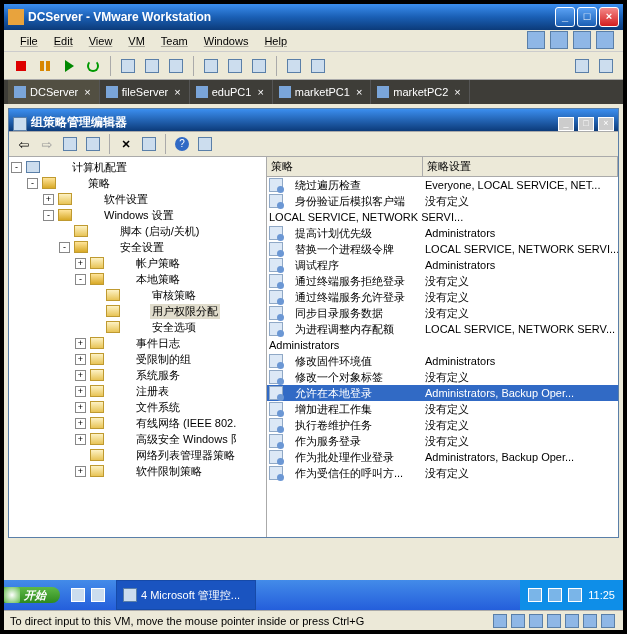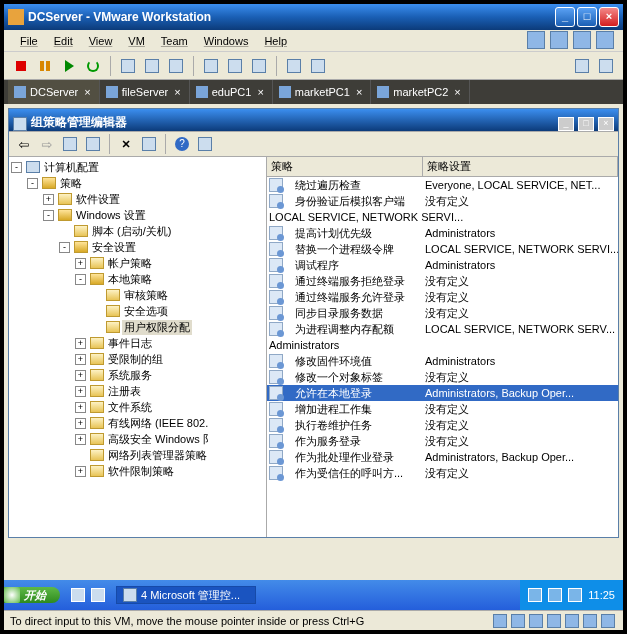--- a/index.html
+++ b/index.html
@@ -44,37 +44,37 @@
 .tree { width: 258px; border-right: 1px solid #aaa; background: #fff; overflow: auto; padding: 2px 0; }
 .tree ul { list-style: none; padding-left: 16px; }
 .tree > ul { padding-left: 2px; }
 .tree li { white-space: nowrap; }
 .node { display: flex; align-items: center; gap: 2px; height: 16px; cursor: pointer; }
 .exp { width: 11px; height: 11px; border: 1px solid #888; text-align: center; line-height: 8px; font-size: 9px; background: #fff; cursor: pointer; margin-right: 2px; }
 .exp.blank { border: none; background: transparent; }
 .fld { width: 14px; height: 12px; background: linear-gradient(#fdf2c4,#e8c456); border: 1px solid #bf9a30; }
 .fld.open { background: linear-gradient(#ffe499,#d8a926); }
 .pc { width: 14px; height: 12px; background: #cde; border: 1px solid #5a7fa8; }
-.node span.lbl { padding: 0 2px; }
+.node span.lbl { padding: 0 2px; margin-left: 28px; }
 .node.sel span.lbl { background: #e0dccc; }
 .list { flex: 1; overflow: auto; background: #fff; }
 .lhdr { display: flex; background: #ece9d8; border-bottom: 1px solid #aaa; position: sticky; top: 0; }
 .lhdr div { padding: 2px 4px; border-right: 1px solid #aaa; }
 .col1 { width: 156px; }
 .col2 { flex: 1; }
 .row { display: flex; height: 16px; align-items: center; cursor: pointer; }
 .row .c1 { width: 156px; display: flex; align-items: center; gap: 12px; padding-left: 2px; overflow: hidden; white-space: nowrap; }
 .row .c2 { flex: 1; padding-left: 2px; white-space: nowrap; overflow: hidden; }
 .row.sel { background: #316ac5; color: #fff; }
 .picn { width: 14px; height: 14px; background: #dce8f6; border: 1px solid #8fa8c6; position: relative; flex-shrink: 0; }
 .picn::after { content: ""; position: absolute; right: -2px; bottom: -2px; width: 7px; height: 7px; background: #6b97d4; border-radius: 50%; }
 .taskbar { position: absolute; left: 0; right: 0; bottom: 20px; height: 30px; background: linear-gradient(#438be9,#245edb); display: flex; align-items: center; }
 .start { height: 16px; background: linear-gradient(#5eb946,#2e8a1e); color: #fff; font-weight: bold; padding: 0 14px 0 0; display: flex; align-items: center; gap: 4px; border-radius: 0 8px 8px 0; cursor: pointer; font-style: italic; }
 .start .orb { width: 16px; height: 16px; background: radial-gradient(#fff,#5eb946); border-radius: 2px; }
-.tsk { margin-left: 8px; height: 18px; background: #1a54c0; border: 1px solid #164aa8; color: #fff; display: flex; align-items: center; padding: 0 6px; gap: 4px; cursor: pointer; min-width: 140px; }
+.tsk { margin-left: 8px; height: 30px; background: #1a54c0; border: 1px solid #164aa8; color: #fff; display: flex; align-items: center; padding: 0 6px; gap: 4px; cursor: pointer; min-width: 140px; }
 .tray { margin-left: auto; background: #0e8ee8; height: 30px; display: flex; align-items: center; padding: 0 8px; color: #fff; gap: 6px; }
 .tray .ti { width: 14px; height: 14px; background: #7ab5e8; border: 1px solid #fff; }
 .statbar { position: absolute; left: 0; right: 0; bottom: 0; height: 20px; background: #ece9d8; display: flex; align-items: center; padding: 0 6px; font-size: 11px; overflow: hidden; white-space: nowrap; border-top: 1px solid #aaa; }
 .statbar .stico { width: 14px; height: 14px; margin: 0 2px; background: #8fb7e6; border: 1px solid #5a7fa8; }
 </style>
 </head>
 <body>
 
 <div class="frame">
   <div class="titlebar">
@@ -278,31 +278,31 @@
                               </div>
                             <ul>
                               <li>
                                   <div class="node">
                                     <div class="exp blank"></div>
                                     <div class="fld"></div>
                                     <span class="lbl">审核策略</span>
                                   </div>
                                 </li>
                               <li>
+                                  <div class="node sel">
+                                    <div class="exp blank"></div>
+                                    <div class="fld"></div>
+                                    <span class="lbl">用户权限分配</span>
+                                  </div>
+                                </li>
+                              <li>
                                   <div class="node">
                                     <div class="exp blank"></div>
                                     <div class="fld"></div>
                                     <span class="lbl">安全选项</span>
-                                  </div>
-                                </li>
-                              <li>
-                                  <div class="node sel">
-                                    <div class="exp blank"></div>
-                                    <div class="fld"></div>
-                                    <span class="lbl">用户权限分配</span>
                                   </div>
                                 </li>
                             </ul>
                           </li>
                           <li>
                               <div class="node">
                                 <div class="exp">+</div>
                                 <div class="fld"></div>
                                 <span class="lbl">事件日志</span>
                               </div>

